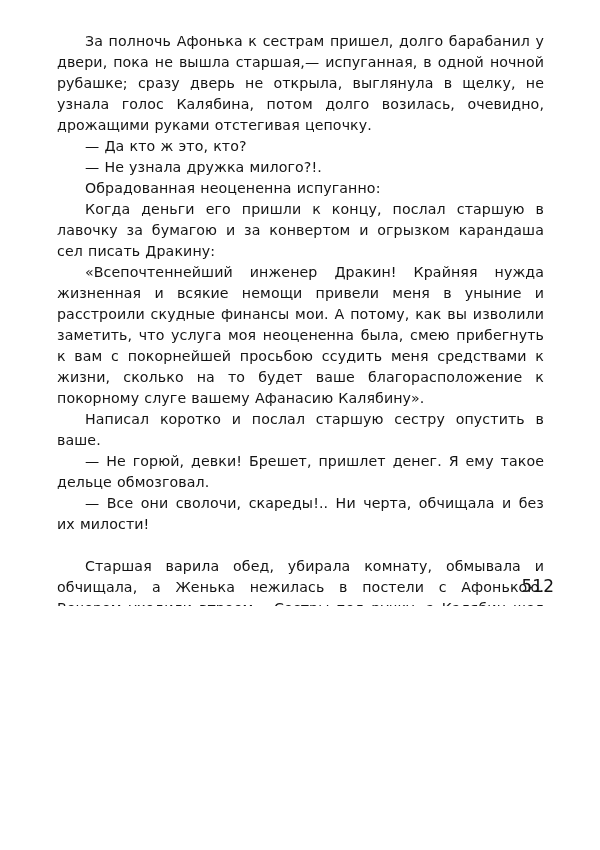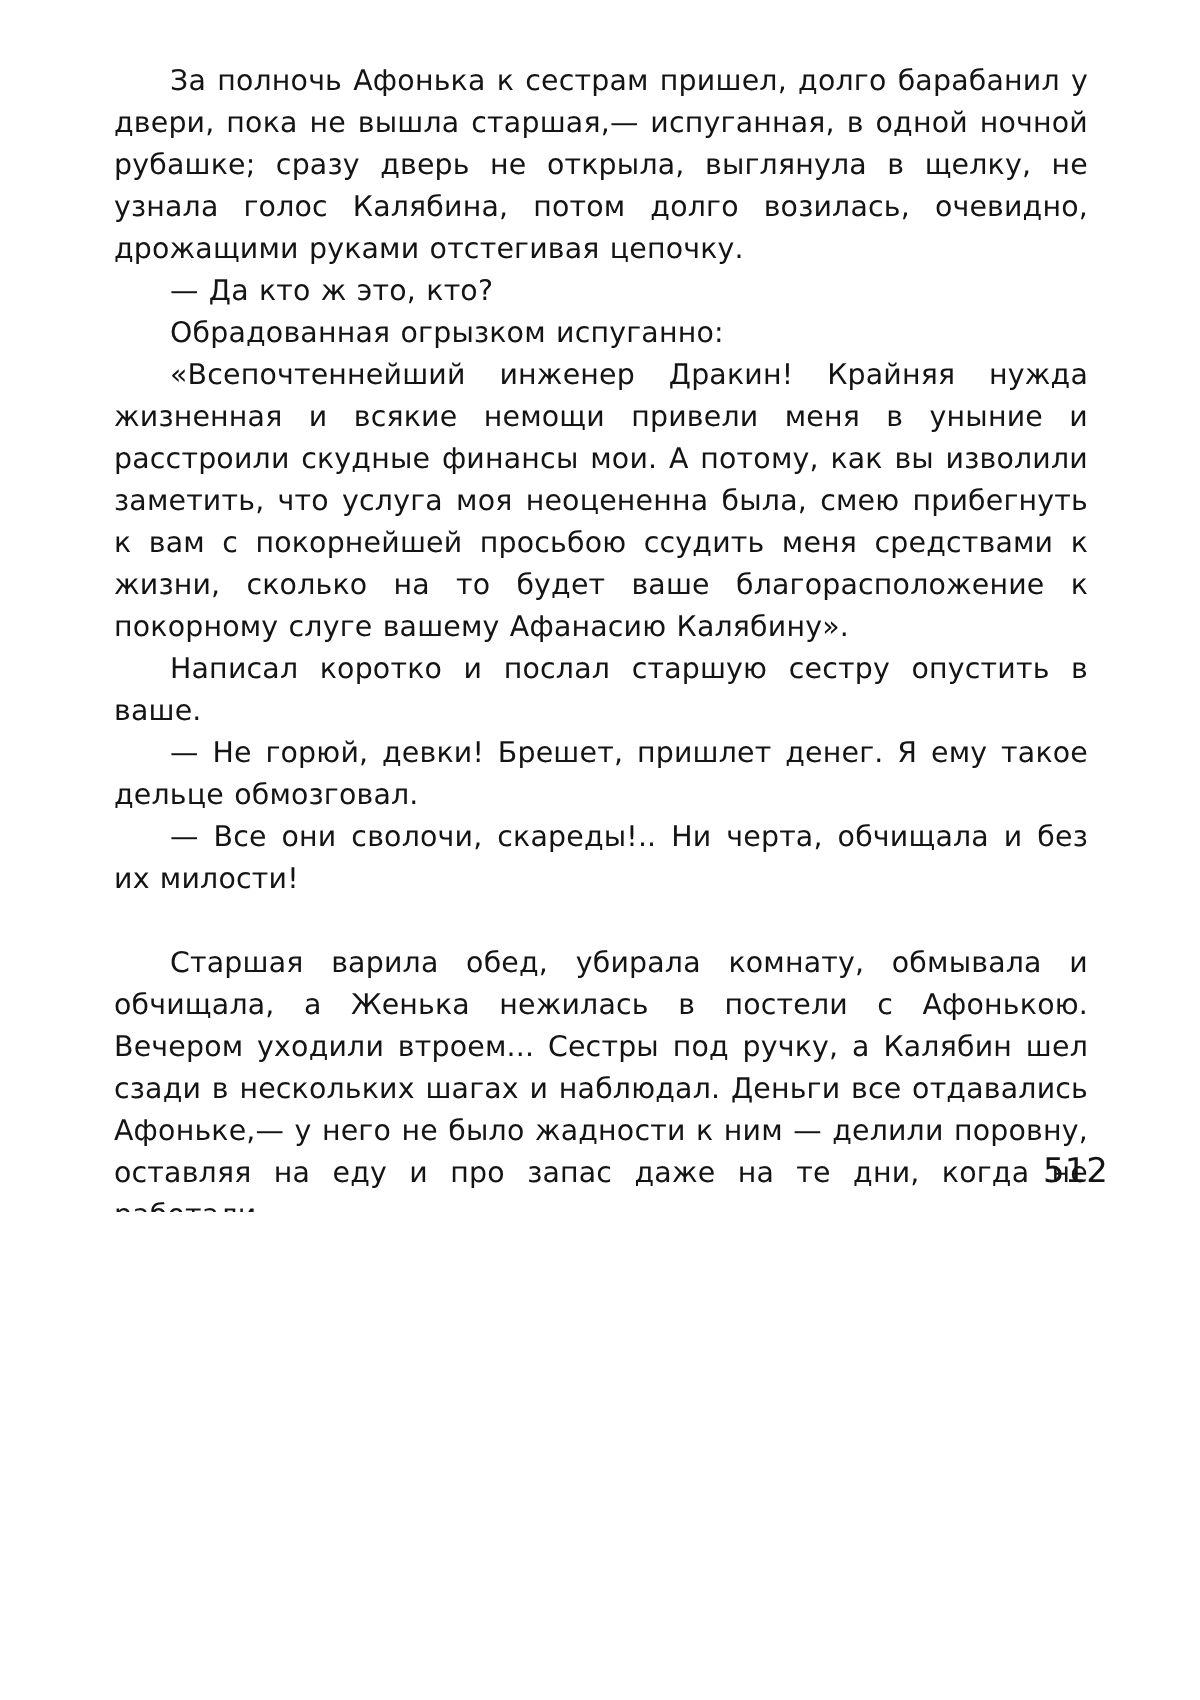--- a/index.html
+++ b/index.html
@@ -44,21 +44,23 @@
     color: #141414;
   }
 </style>
 </head>
 <body>
 
 <div class="book-page">
   <div class="text-column">
       <p class="para">За полночь Афонька к сестрам пришел, долго барабанил у двери, пока не вышла старшая,— испуганная, в одной ночной рубашке; сразу дверь не открыла, выглянула в щелку, не узнала голос Калябина, потом долго возилась, очевидно, дрожащими руками отстегивая цепочку.</p>
       <p class="para">— Да кто ж это, кто?</p>
-      <p class="para">Обрадованная огрызком испуганно:</p>
+      <p class="para">— Не узнала дружка милого?!.</p>
+      <p class="para">Обрадованная неоцененна испуганно:</p>
+      <p class="para">Когда деньги его пришли к концу, послал старшую в лавочку за бумагою и за конвертом и огрызком карандаша сел писать Дракину:</p>
       <p class="para">«Всепочтеннейший инженер Дракин! Крайняя нужда жизненная и всякие немощи привели меня в уныние и расстроили скудные финансы мои. А потому, как вы изволили заметить, что услуга моя неоцененна была, смею прибегнуть к вам с покорнейшей просьбою ссудить меня средствами к жизни, сколько на то будет ваше благорасположение к покорному слуге вашему Афанасию Калябину».</p>
       <p class="para">Написал коротко и послал старшую сестру опустить в ваше.</p>
       <p class="para">— Не горюй, девки! Брешет, пришлет денег. Я ему такое дельце обмозговал.</p>
       <p class="para">— Все они сволочи, скареды!.. Ни черта, обчищала и без их милости!</p>
       <p class="para gap">Старшая варила обед, убирала комнату, обмывала и обчищала, а Женька нежилась в постели с Афонькою. Вечером уходили втроем... Сестры под ручку, а Калябин шел сзади в нескольких шагах и наблюдал. Деньги все отдавались Афоньке,— у него не было жадности к ним — делили поровну, оставляя на еду и про запас даже на те дни, когда не работали.</p>
     </div>
   <div class="page-number">512</div>
 </div>
 
 </body></html>

